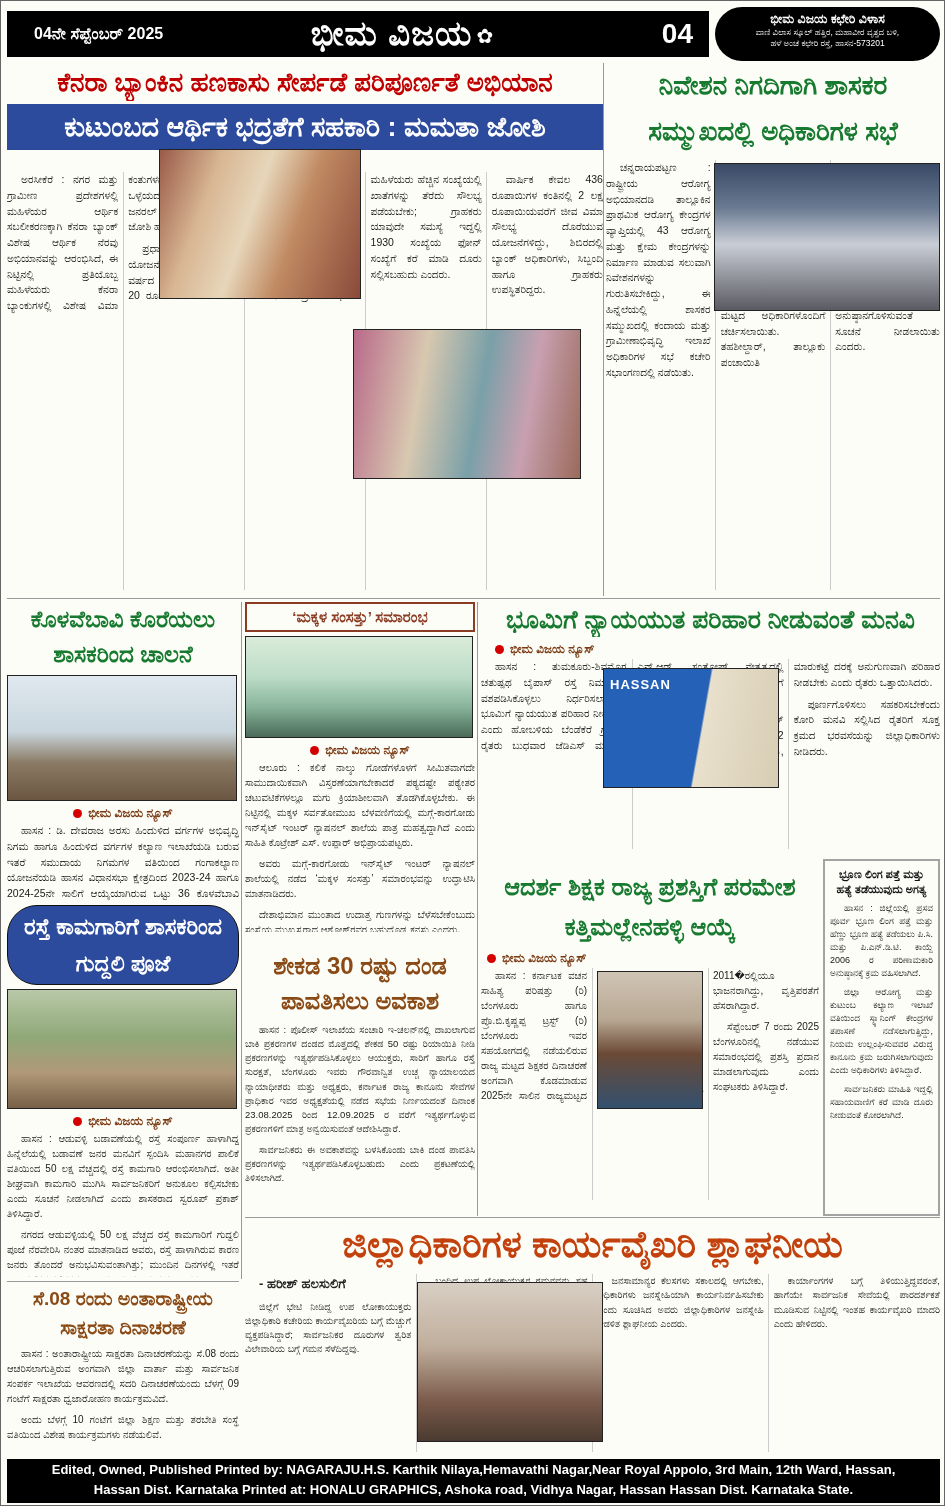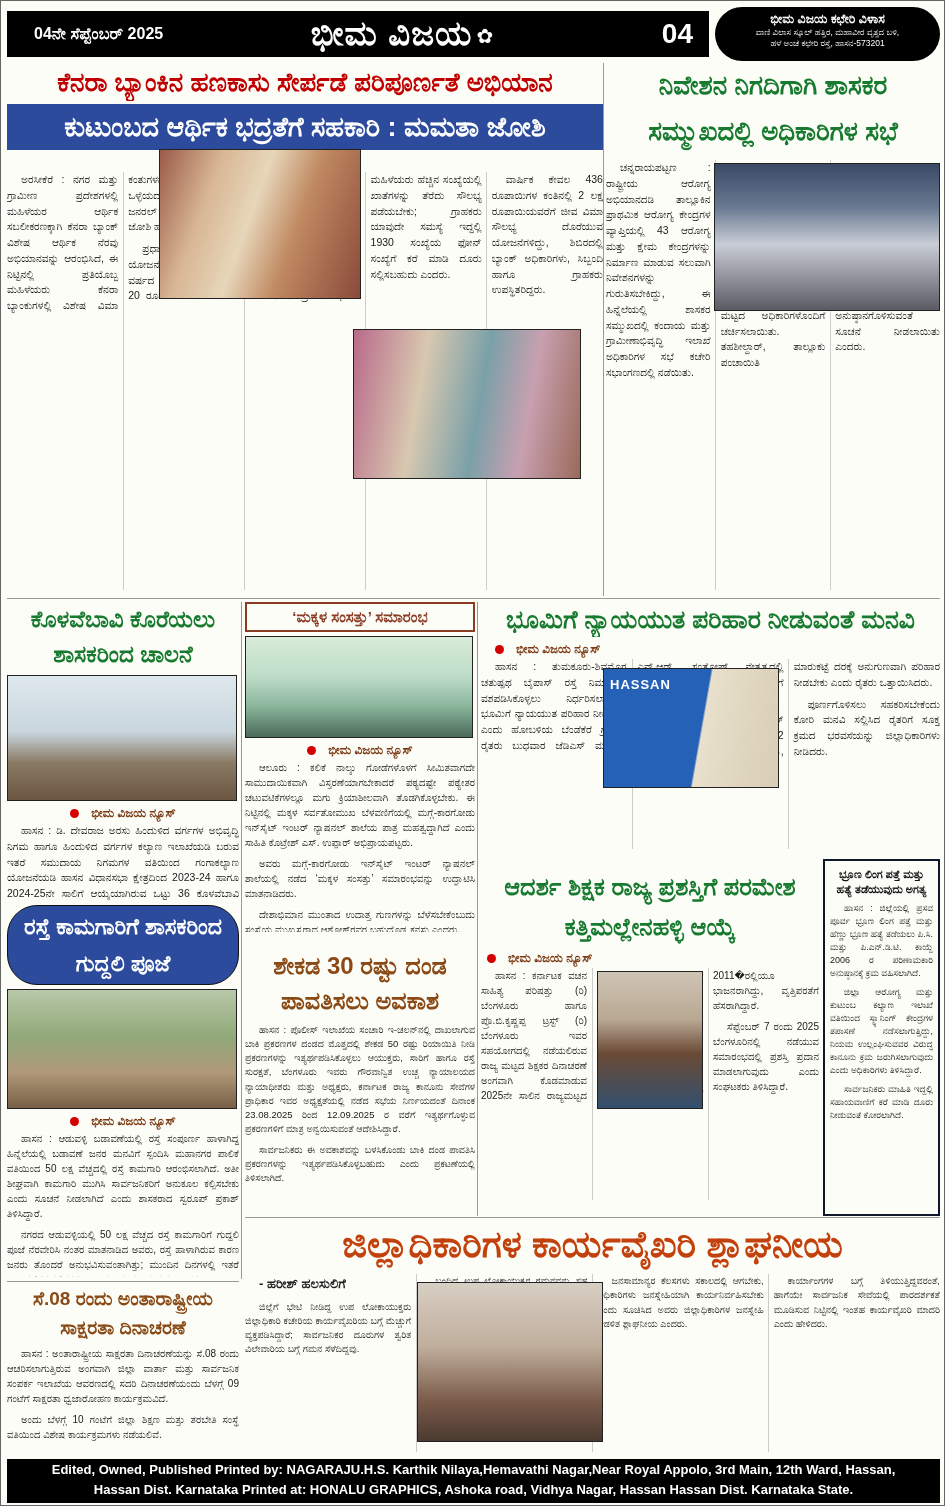--- a/index.html
+++ b/index.html
@@ -22,32 +22,32 @@
   .vrule{position:absolute;width:1px;background:#999;}
   
   .article{position:absolute;overflow:hidden;box-sizing:border-box;}
   .kicker{color:#c00000;font-weight:bold;text-align:center;font-size:26px;line-height:38px;white-space:nowrap;overflow:hidden;}
   .banner-blue{background:#2c4b9d;color:#fff;font-weight:bold;text-align:center;font-size:27px;
                height:46px;line-height:46px;margin-top:3px;white-space:nowrap;overflow:hidden;}
   .head-green{color:#177a2f;font-weight:bold;text-align:center;}
   .head-brown{color:#8a4a16;font-weight:bold;text-align:center;}
   .head-maroon{color:#8a3c24;font-weight:bold;text-align:center;}
   .head-red{color:#c2410c;font-weight:bold;text-align:center;}
-  .byline{display:flex;align-items:center;justify-content:center;gap:12px;
+  .byline{display:flex;align-items:center;justify-content:center;gap:6px;
           font-weight:bold;color:#7a3b14;font-size:12px;margin:5px 0 3px;}
   .byline .dot{width:9px;height:9px;border-radius:50%;background:#d40000;flex:0 0 auto;}
   .body-text{font-size:10.5px;line-height:1.5;text-align:justify;color:#181818;position:relative;overflow:hidden;}
   .body-text p{margin:0 0 6px;text-indent:14px;}
   .cols-5{column-count:5;column-gap:10px;column-rule:1px solid #ccc;}
   .cols-4{column-count:4;column-gap:10px;column-rule:1px solid #ccc;}
   .cols-3{column-count:3;column-gap:10px;column-rule:1px solid #ccc;}
   .photo{position:absolute;border:1px solid #222;box-sizing:border-box;}
   .photo-static{border:1px solid #222;box-sizing:border-box;}
   .blue-box{background:#2c4b9d;color:#fff;font-weight:bold;text-align:center;border:1px solid #111;}
-  .side-box{border:2px solid #0f172a;box-sizing:border-box;padding:6px 5px;background:#fdfdf8;}
+  .side-box{border:2px solid #a3a3a3;box-sizing:border-box;padding:6px 5px;background:#fdfdf8;}
   .side-box .sb-head{font-weight:bold;font-size:11px;color:#111;text-align:center;margin-bottom:4px;line-height:1.4;}
   .side-box .body-text{font-size:9px;line-height:1.45;}
   .sign-text{position:absolute;left:6px;top:8px;color:#fff;font-weight:bold;font-size:13px;letter-spacing:1px;}
   .author{font-weight:bold;font-size:13px;color:#222;margin:2px 0 4px;text-indent:0;}
   
   #ph-a1{background:linear-gradient(110deg,#9a5a48 0%,#d8b693 25%,#e7d6ba 45%,#c08a62 65%,#8a4a3a 100%);}
   #ph-a2{background:linear-gradient(100deg,#b96a8a 0%,#d8c8b0 30%,#7aa0a8 55%,#c8a0b0 75%,#9a6a5a 100%);}
   #ph-b{background:linear-gradient(180deg,#3a4a66 0%,#6a7a92 30%,#c9cdd6 55%,#5a5a62 100%);}
   #ph-c{background:linear-gradient(180deg,#dfe8ee 0%,#c9d6de 45%,#8a7a64 70%,#6b5642 100%);}
   #ph-d{background:linear-gradient(180deg,#d9ecd9 0%,#bcdcc8 40%,#88b49a 70%,#4a6a58 100%);}

